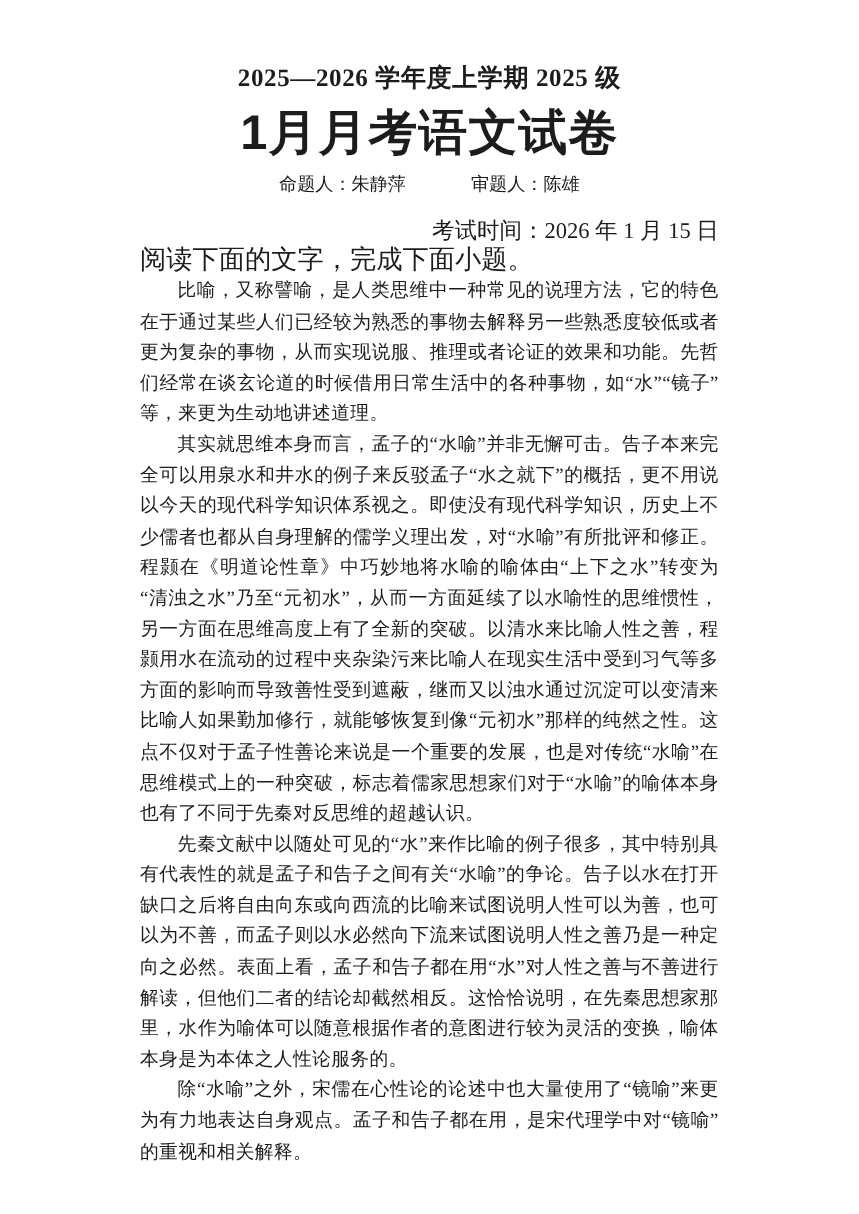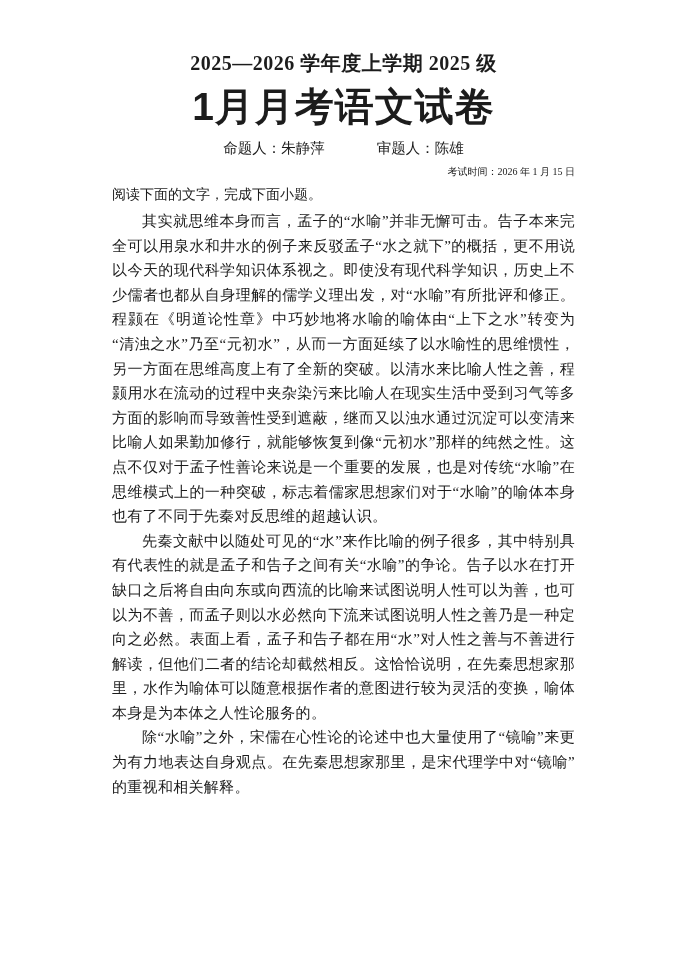--- a/index.html
+++ b/index.html
@@ -38,38 +38,38 @@
   .persons-line {
     text-align: center;
     font-size: 14.5px;
     line-height: 20px;
     margin-top: 12px;
     font-style: normal;
   }
   .persons-line .setter { margin-right: 52px; }
   .exam-time-line {
     text-align: right;
-    font-size: 10px;
+    font-size: 18px;
     line-height: 20px;
-    margin-top: 4px;
+    margin-top: 16px;
   }
   .section-heading {
     font-size: 16px;
     font-weight: 700;
     line-height: 23px;
     margin-top: 12px;
   }
   .sub-heading {
     font-size: 15.5px;
     font-weight: 700;
     line-height: 23px;
     margin-top: 2px;
   }
   .instruction-line {
-    font-size: 14px;
+    font-size: 21px;
     line-height: 24px;
     margin-top: 1px;
   }
   .passage {
     margin-top: 2px;
   }
   .passage p {
     margin: 0;
     font-size: 15px;
     line-height: 24.6px;
@@ -90,17 +90,18 @@
     <span class="setter">命题人：朱静萍</span><span>审题人：陈雄</span>
   </div>
 
   <div class="exam-time-line">考试时间：2026 年 1 月 15 日</div>
 
 
 
   <div class="instruction-line">阅读下面的文字，完成下面小题。</div>
 
   <div class="passage">
+      <p>比喻，又称譬喻，是人类思维中一种常见的说理方法，它的特色在于通过某些人们已经较为熟悉的事物去解释另一些熟悉度较低或者更为复杂的事物，从而实现说服、推理或者论证的效果和功能。先哲们经常在谈玄论道的时候借用日常生活中的各种事物，如“水”“镜子”等，来更为生动地讲述道理。</p>
       <p>其实就思维本身而言，孟子的“水喻”并非无懈可击。告子本来完全可以用泉水和井水的例子来反驳孟子“水之就下”的概括，更不用说以今天的现代科学知识体系视之。即使没有现代科学知识，历史上不少儒者也都从自身理解的儒学义理出发，对“水喻”有所批评和修正。程颢在《明道论性章》中巧妙地将水喻的喻体由“上下之水”转变为“清浊之水”乃至“元初水”，从而一方面延续了以水喻性的思维惯性，另一方面在思维高度上有了全新的突破。以清水来比喻人性之善，程颢用水在流动的过程中夹杂染污来比喻人在现实生活中受到习气等多方面的影响而导致善性受到遮蔽，继而又以浊水通过沉淀可以变清来比喻人如果勤加修行，就能够恢复到像“元初水”那样的纯然之性。这点不仅对于孟子性善论来说是一个重要的发展，也是对传统“水喻”在思维模式上的一种突破，标志着儒家思想家们对于“水喻”的喻体本身也有了不同于先秦对反思维的超越认识。</p>
       <p>先秦文献中以随处可见的“水”来作比喻的例子很多，其中特别具有代表性的就是孟子和告子之间有关“水喻”的争论。告子以水在打开缺口之后将自由向东或向西流的比喻来试图说明人性可以为善，也可以为不善，而孟子则以水必然向下流来试图说明人性之善乃是一种定向之必然。表面上看，孟子和告子都在用“水”对人性之善与不善进行解读，但他们二者的结论却截然相反。这恰恰说明，在先秦思想家那里，水作为喻体可以随意根据作者的意图进行较为灵活的变换，喻体本身是为本体之人性论服务的。</p>
-      <p>除“水喻”之外，宋儒在心性论的论述中也大量使用了“镜喻”来更为有力地表达自身观点。在先秦思想家那里，是宋代理学中对“镜喻”的重视和相关解释。</p>
+      <p>除“水喻”之外，宋儒在心性论的论述中也大量使用了“镜喻”来更为有力地表达自身观点。孟子和告子都在用，是宋代理学中对“镜喻”的重视和相关解释。</p>
     </div>
 </div>
 
 </body></html>

